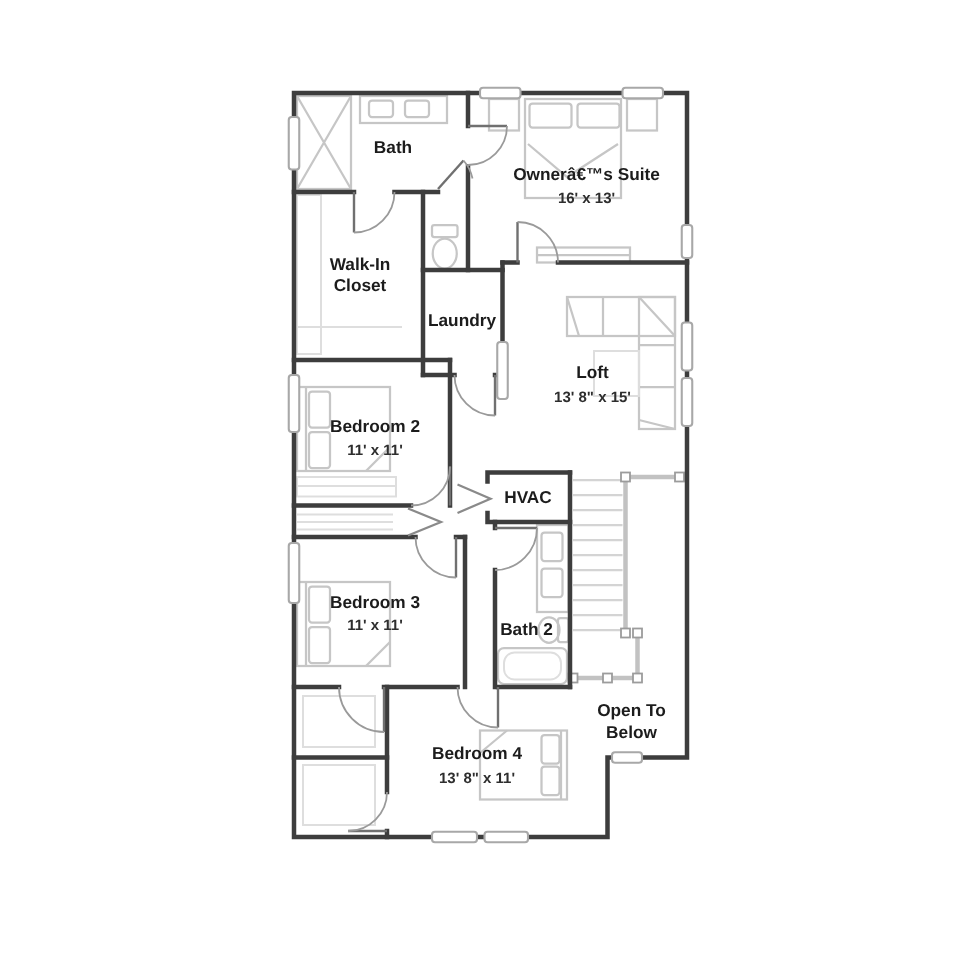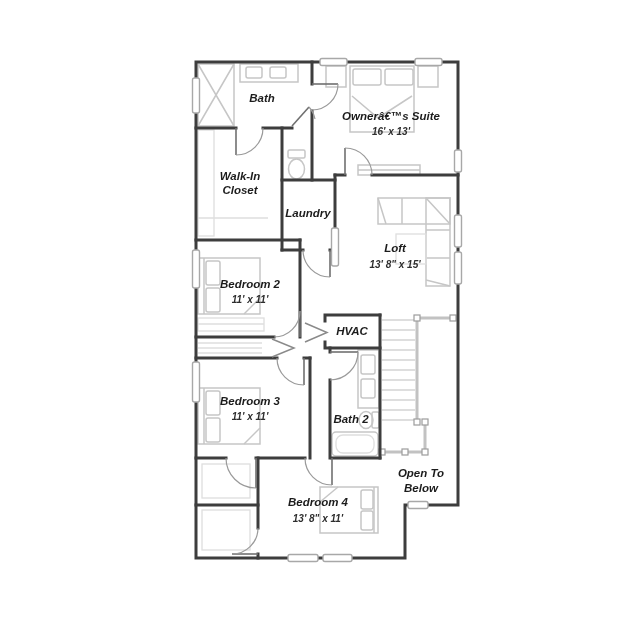--- a/index.html
+++ b/index.html
@@ -1,20 +1,20 @@
 <!DOCTYPE html>
 <html style="--wall: #3d3d3d; --furn: #c6c6c6; --rail: #c2c2c2; --win: #a8a8a8; --door: #9a9a9a; --text: #1c1c1c; --bg: #ffffff;"><head>
 <meta charset="utf-8">
 <style>
   :root{
     --wall:#3d3d3d; --furn:#c6c6c6; --furn-light:#dedede; --rail:#c2c2c2;
     --text:#1c1c1c; --door:#9a9a9a; --leaf:#707070; --win:#a8a8a8; --bg:#ffffff;
   }
   html,body{margin:0;padding:0;background:var(--bg);}
-  .stage{width:640px;height:640px;position:relative;background:var(--bg);overflow:hidden;font-style:italic;}
+  .stage{width:640px;height:640px;position:relative;background:var(--bg);overflow:hidden;}
   svg text{font-family:"Liberation Sans","DejaVu Sans",sans-serif;}
   .wall{stroke:var(--wall);stroke-width:3;fill:none;stroke-linecap:square;}
   .furn{stroke:var(--furn);stroke-width:1.5;fill:none;}
   .furnl{stroke:var(--furn-light);stroke-width:1.3;fill:none;}
   .tread{stroke:#d4d4d4;stroke-width:1.5;fill:none;}
   .rail{stroke:var(--rail);stroke-width:3;fill:none;}
   .post{fill:#ffffff;stroke:#9c9c9c;stroke-width:1.2;}
   .win{fill:#ffffff;stroke:var(--win);stroke-width:1.4;}
   .arc{stroke:var(--door);stroke-width:1.2;fill:none;}
   .leaf{stroke:var(--leaf);stroke-width:1.6;fill:none;}

